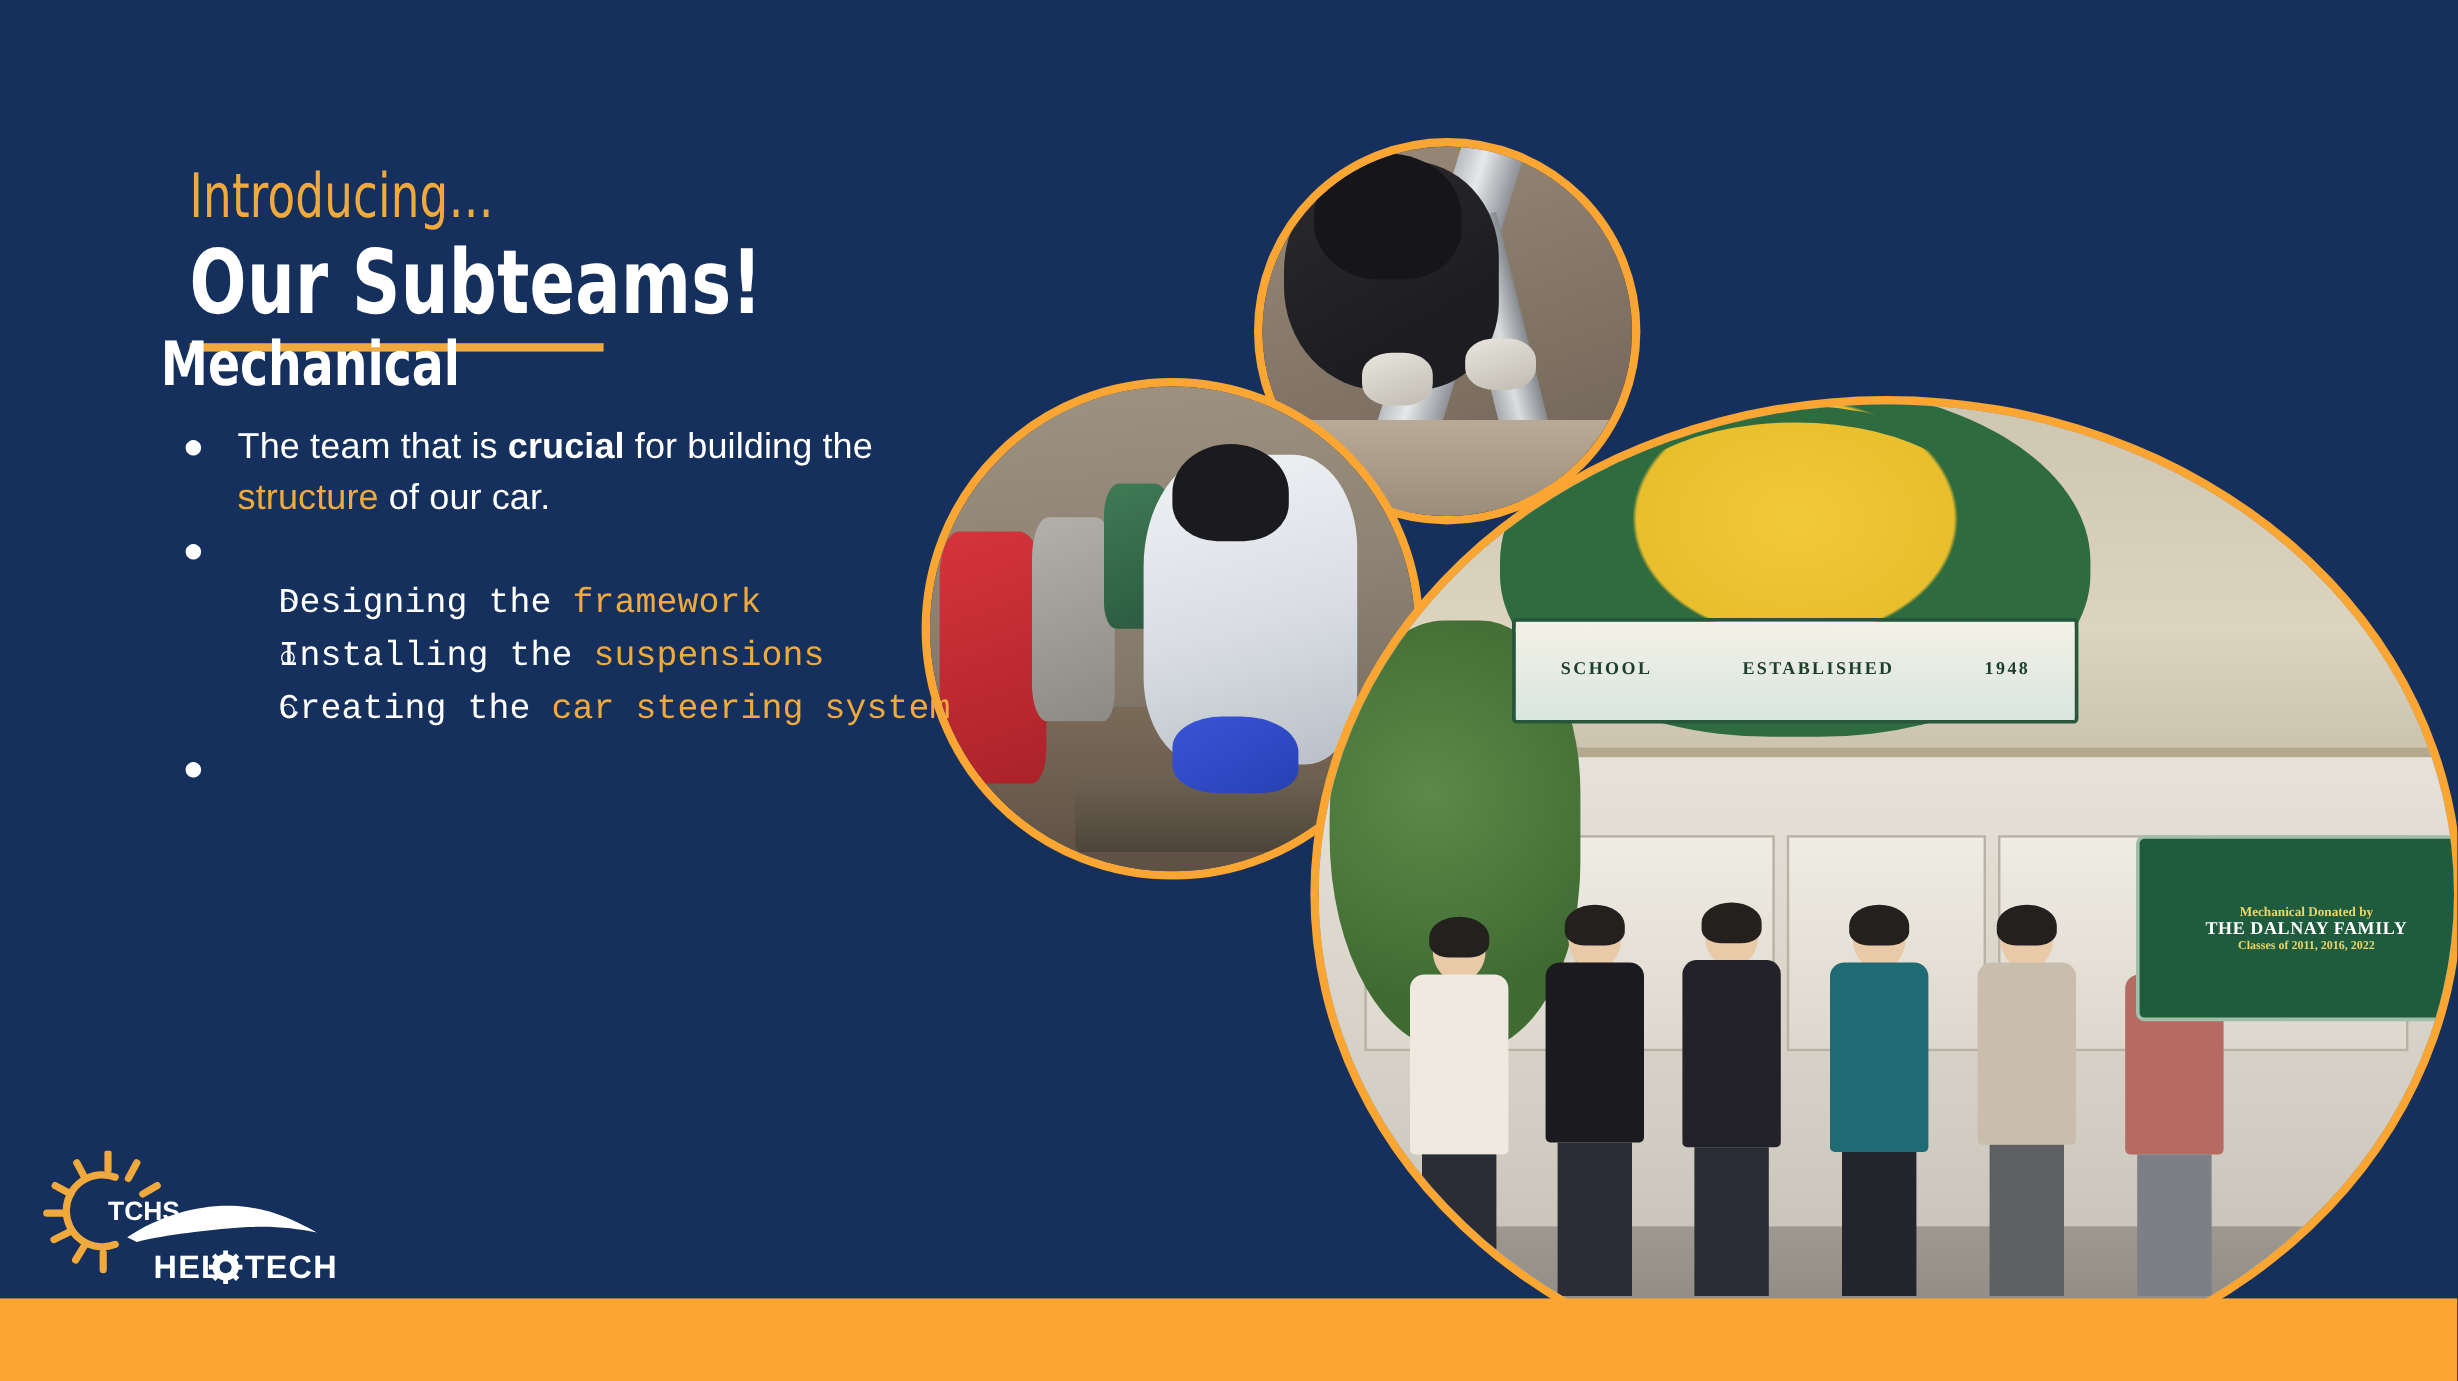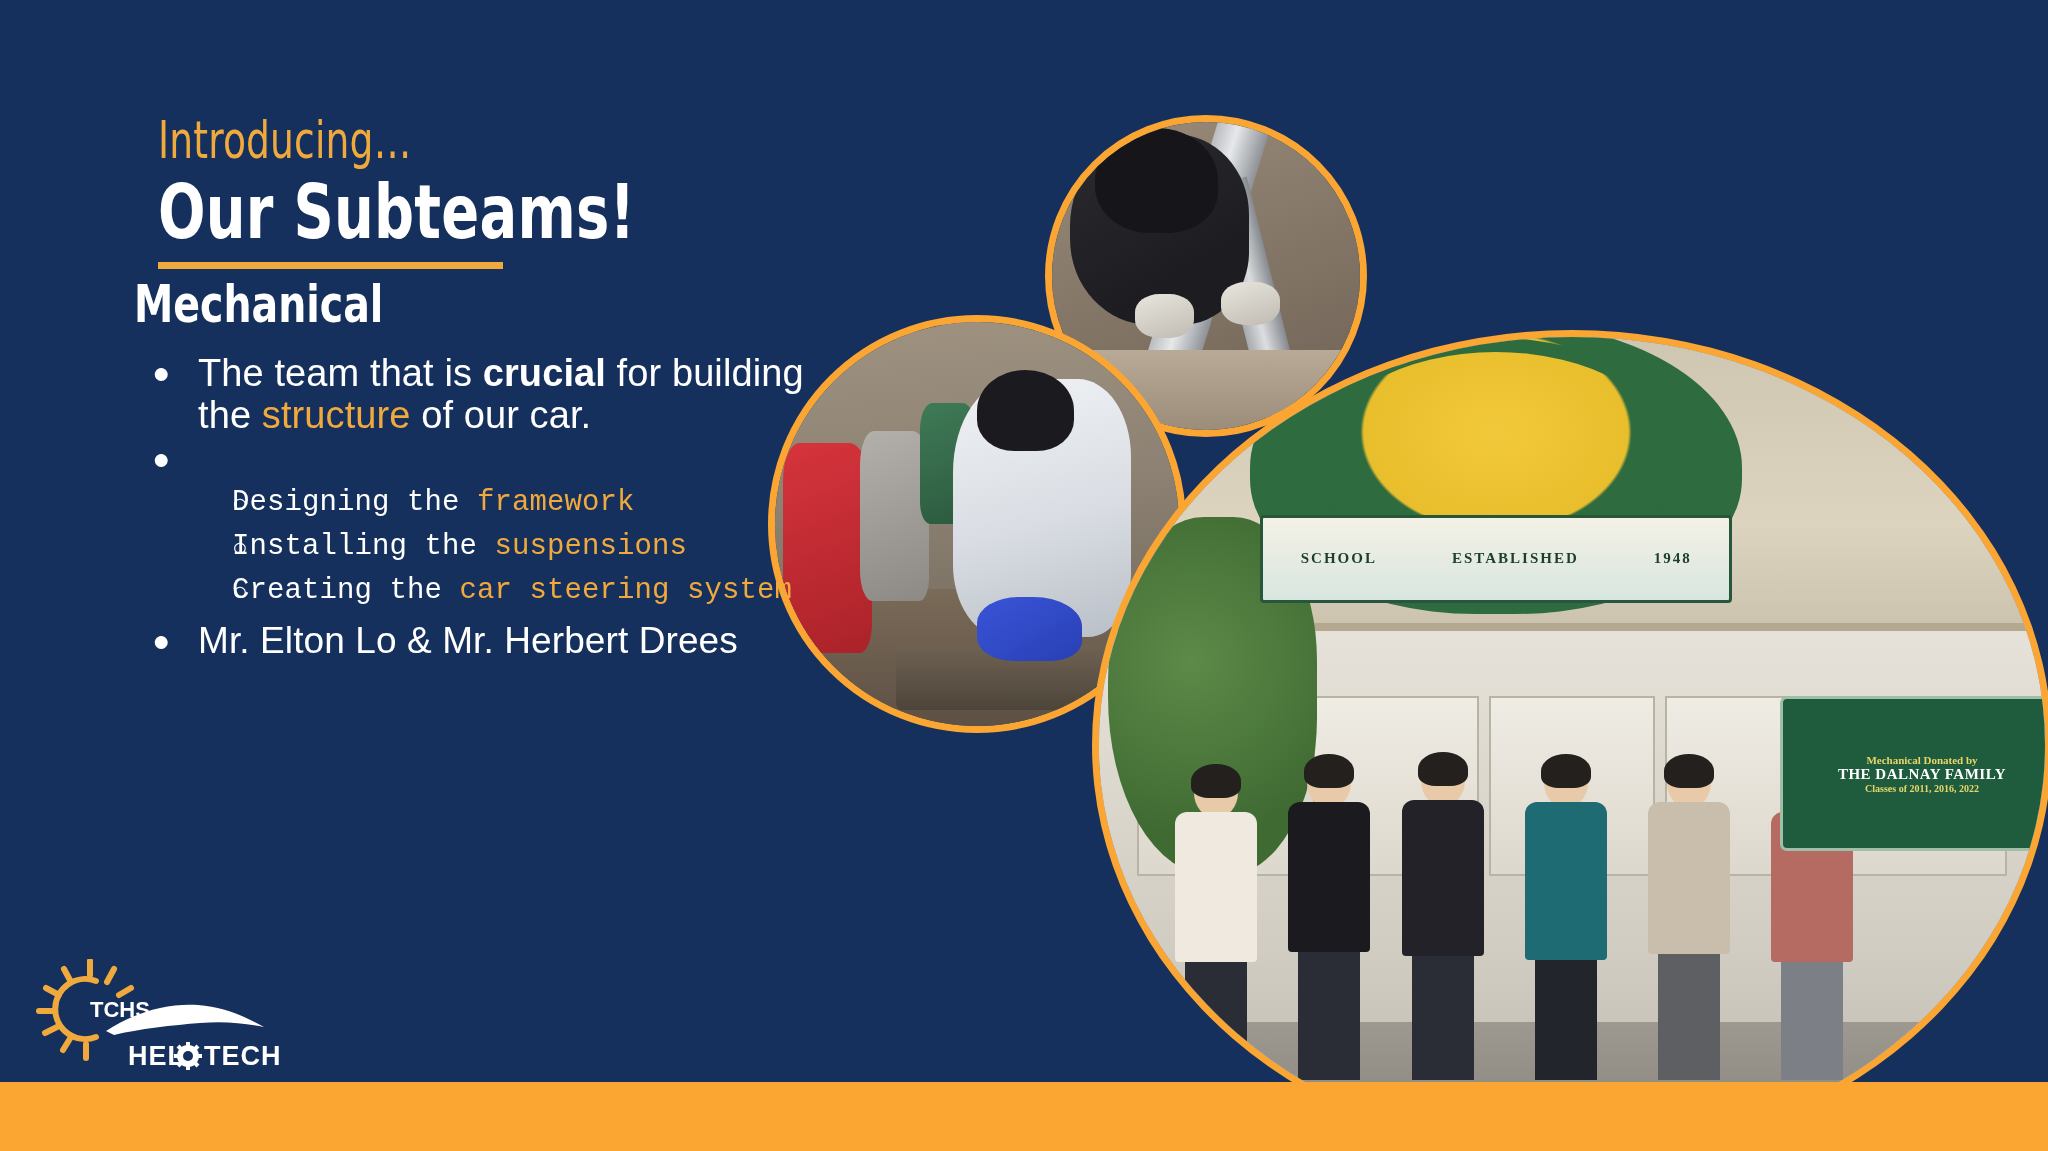--- a/index.html
+++ b/index.html
@@ -21,21 +21,21 @@
     position:absolute;
     left:0; bottom:0;
     width:2048px; height:69px;
     background:#fba533;
     z-index:6;
   }
 
   
   .title-block {
     position:absolute;
-    left:158px; top:112px;
+    left:158px; top:136px;
     z-index:4;
   }
   .eyebrow {
     font-family:"Liberation Sans Narrow","DejaVu Sans Condensed","Liberation Sans", sans-serif;
     font-size:51px;
     line-height:58px;
     color:#f0a93c;
     letter-spacing:0.2px;
     white-space:nowrap;
     transform:scaleX(0.82);
@@ -97,21 +97,21 @@
     line-height:42px;
     padding-left:18px;
   }
   .lvl2 > .marker {
     width:82px;
     font-size:26px;
     line-height:42px;
     padding-left:98px;
   }
   .btext {
-    font-size:38px;
+    font-size:30px;
     line-height:42px;
     color:#ffffff;
     letter-spacing:0.1px;
   }
   .lvl2 .btext { font-size:29px;font-family:Liberation Mono, monospace; }
   .big .btext { font-size:37px; line-height:54px; }
   .big > .marker { font-size:30px; line-height:54px; }
   .btext b { font-weight:bold; color:#ffffff; }
   .hl { color:#f0a93c; }
 
@@ -427,21 +427,20 @@
       <div class="bullet-row lvl2">
         <span class="marker">○</span>
         <span class="btext"><span>Installing the </span><span class="hl">suspensions</span></span>
       </div>
       <div class="bullet-row lvl2">
         <span class="marker">○</span>
         <span class="btext"><span>Creating the </span><span class="hl">car steering system</span></span>
       </div>
       <div class="bullet-row lvl1 big">
         <span class="marker">●</span>
-        <span class="btext"><span>Mr. Elton Lo &amp; Mr. Herbert Drees</span></span>
       </div>
     </div>
 
   <div class="logo">
     <svg viewBox="0 0 258 120" width="258" height="120">
       <g stroke="#f0a93c" stroke-width="6" stroke-linecap="round" fill="none">
         <path d="M68 22 A30 30 0 1 0 68 78"></path>
         <line x1="62" y1="2" x2="62" y2="16"></line>
         <line x1="36" y1="10" x2="43" y2="23"></line>
         <line x1="18" y1="29" x2="31" y2="36"></line>

